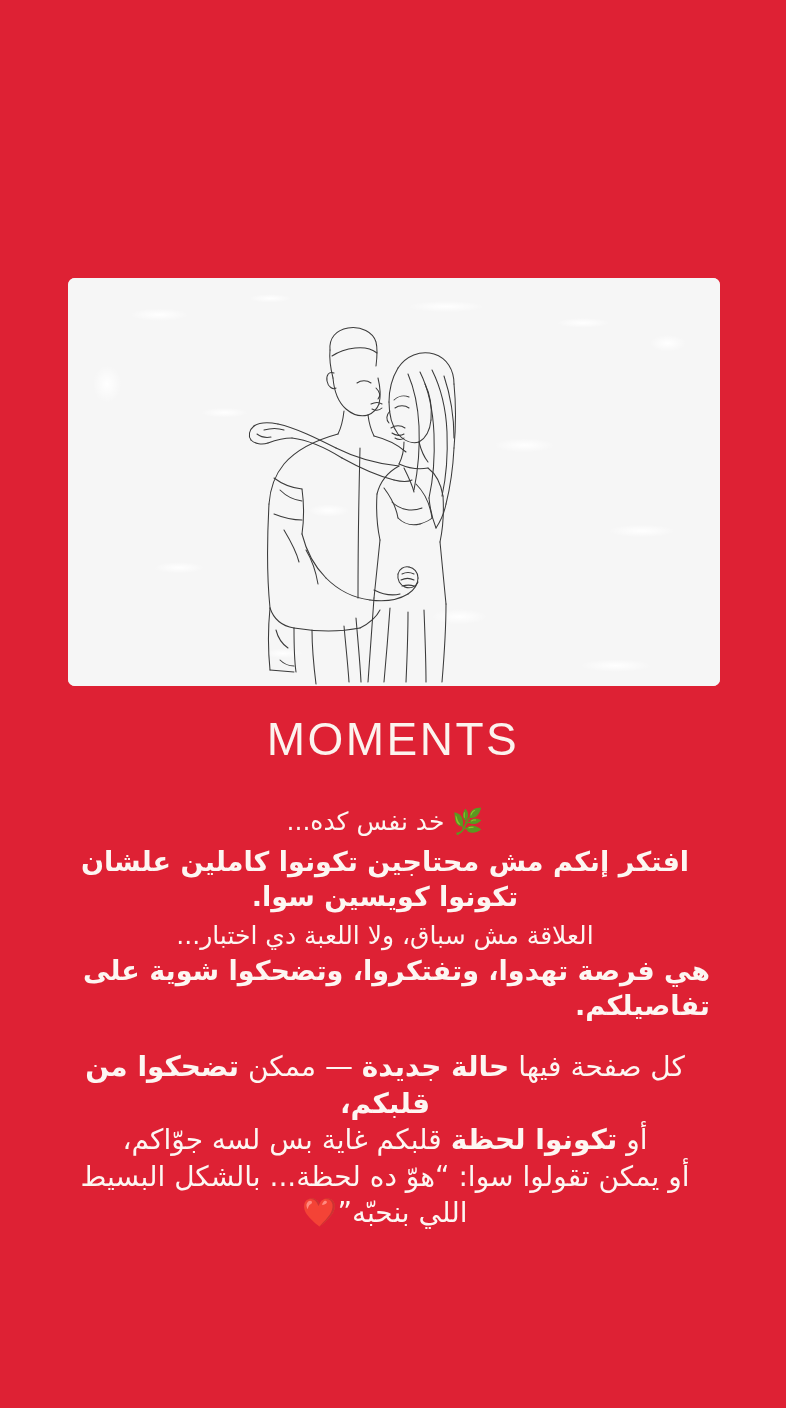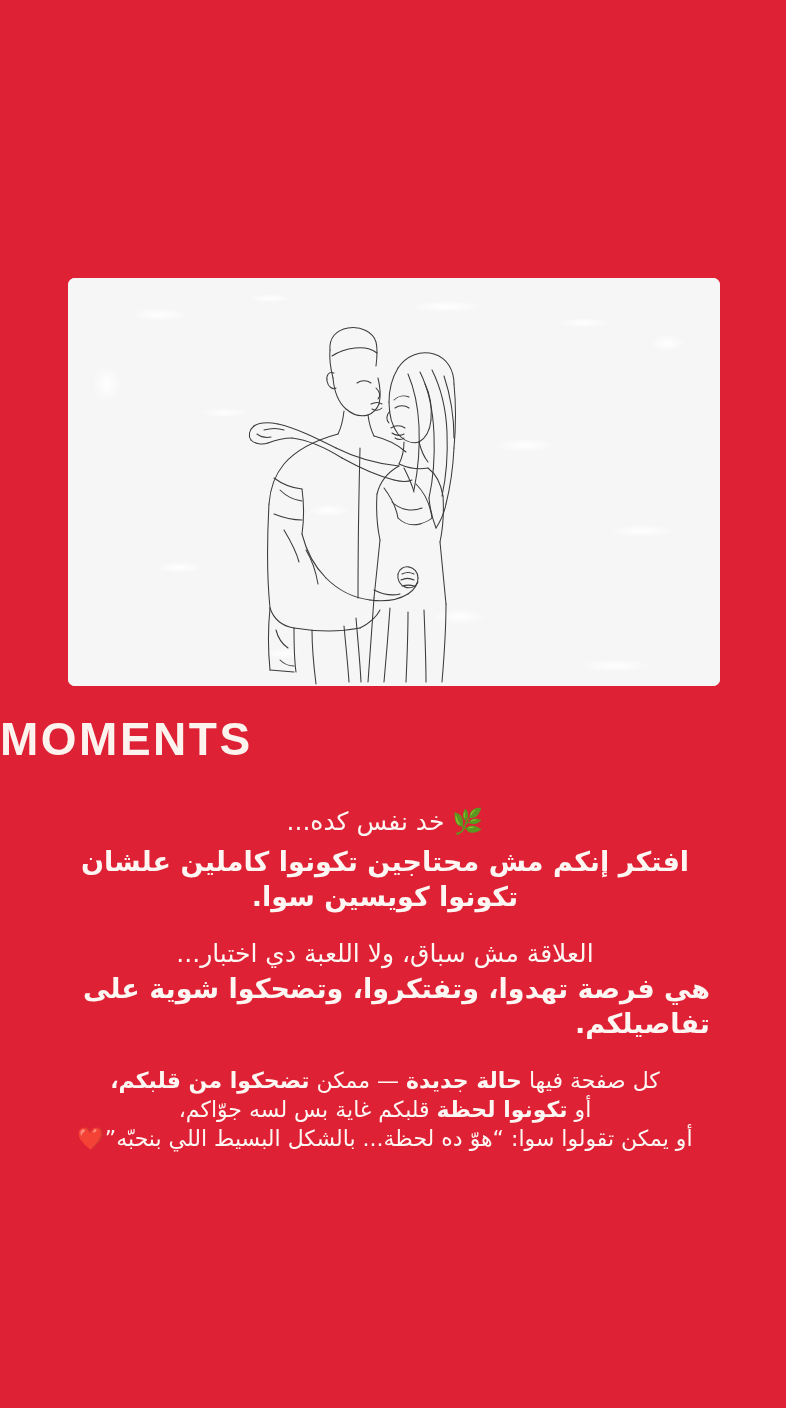--- a/index.html
+++ b/index.html
@@ -54,24 +54,25 @@
     inset: 0;
     display: block;
   }
 
   
   .headline {
     position: absolute;
     left: 0;
     right: 0;
     top: 716px;
+    text-align: center;
     direction: ltr;
     color: #FCF3EE;
     font-family: "Liberation Sans", "DejaVu Sans", sans-serif;
-    font-weight: 700;
+    font-weight: 400;
     font-size: 46px;
     letter-spacing: 2.5px;
     line-height: 1;
   }
 
   
   .body-block {
     position: absolute;
     left: 60px;
     right: 76px;
@@ -87,35 +88,35 @@
   }
   .ln-intro {
     font-size: 25px;
     font-weight: 400;
     margin-bottom: 5px;
   }
   .ln-lead {
     font-size: 27px;
     font-weight: 700;
     letter-spacing: 0;
-    margin-bottom: 24px;
+    margin-bottom: 6px;
   }
   .ln-sub {
     font-size: 25px;
     font-weight: 400;
     margin-bottom: 1px;
   }
   .ln-sub2 {
     font-size: 27px;
     font-weight: 700;
     margin-bottom: 26px;
     text-align: right;
   }
   .ln-small {
-    font-size: 22px;
+    font-size: 28px;
     font-weight: 400;
     line-height: 1.58;
     margin: 0;
   }
   .ln-small b { font-weight: 700; }
   .emoji {
     font-family: "DejaVu Sans", sans-serif;
   }
 </style>
 </head>

